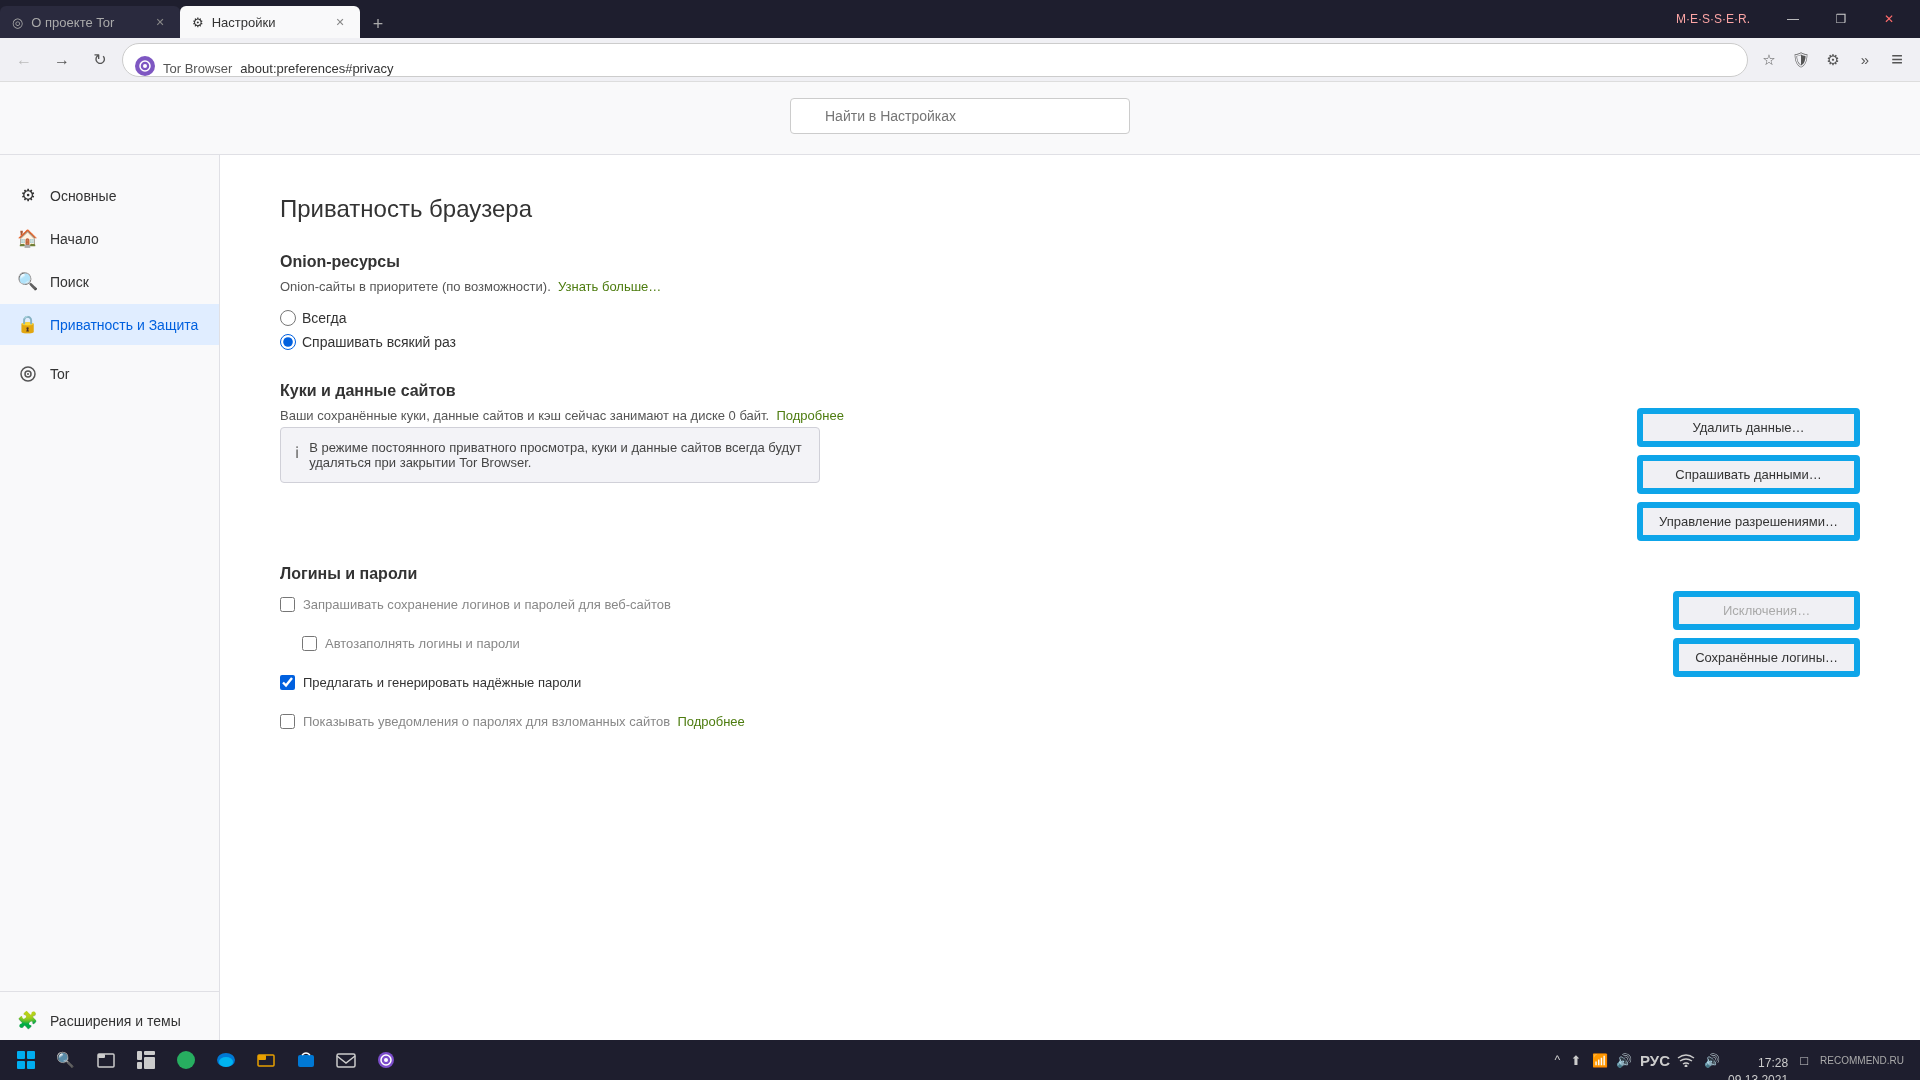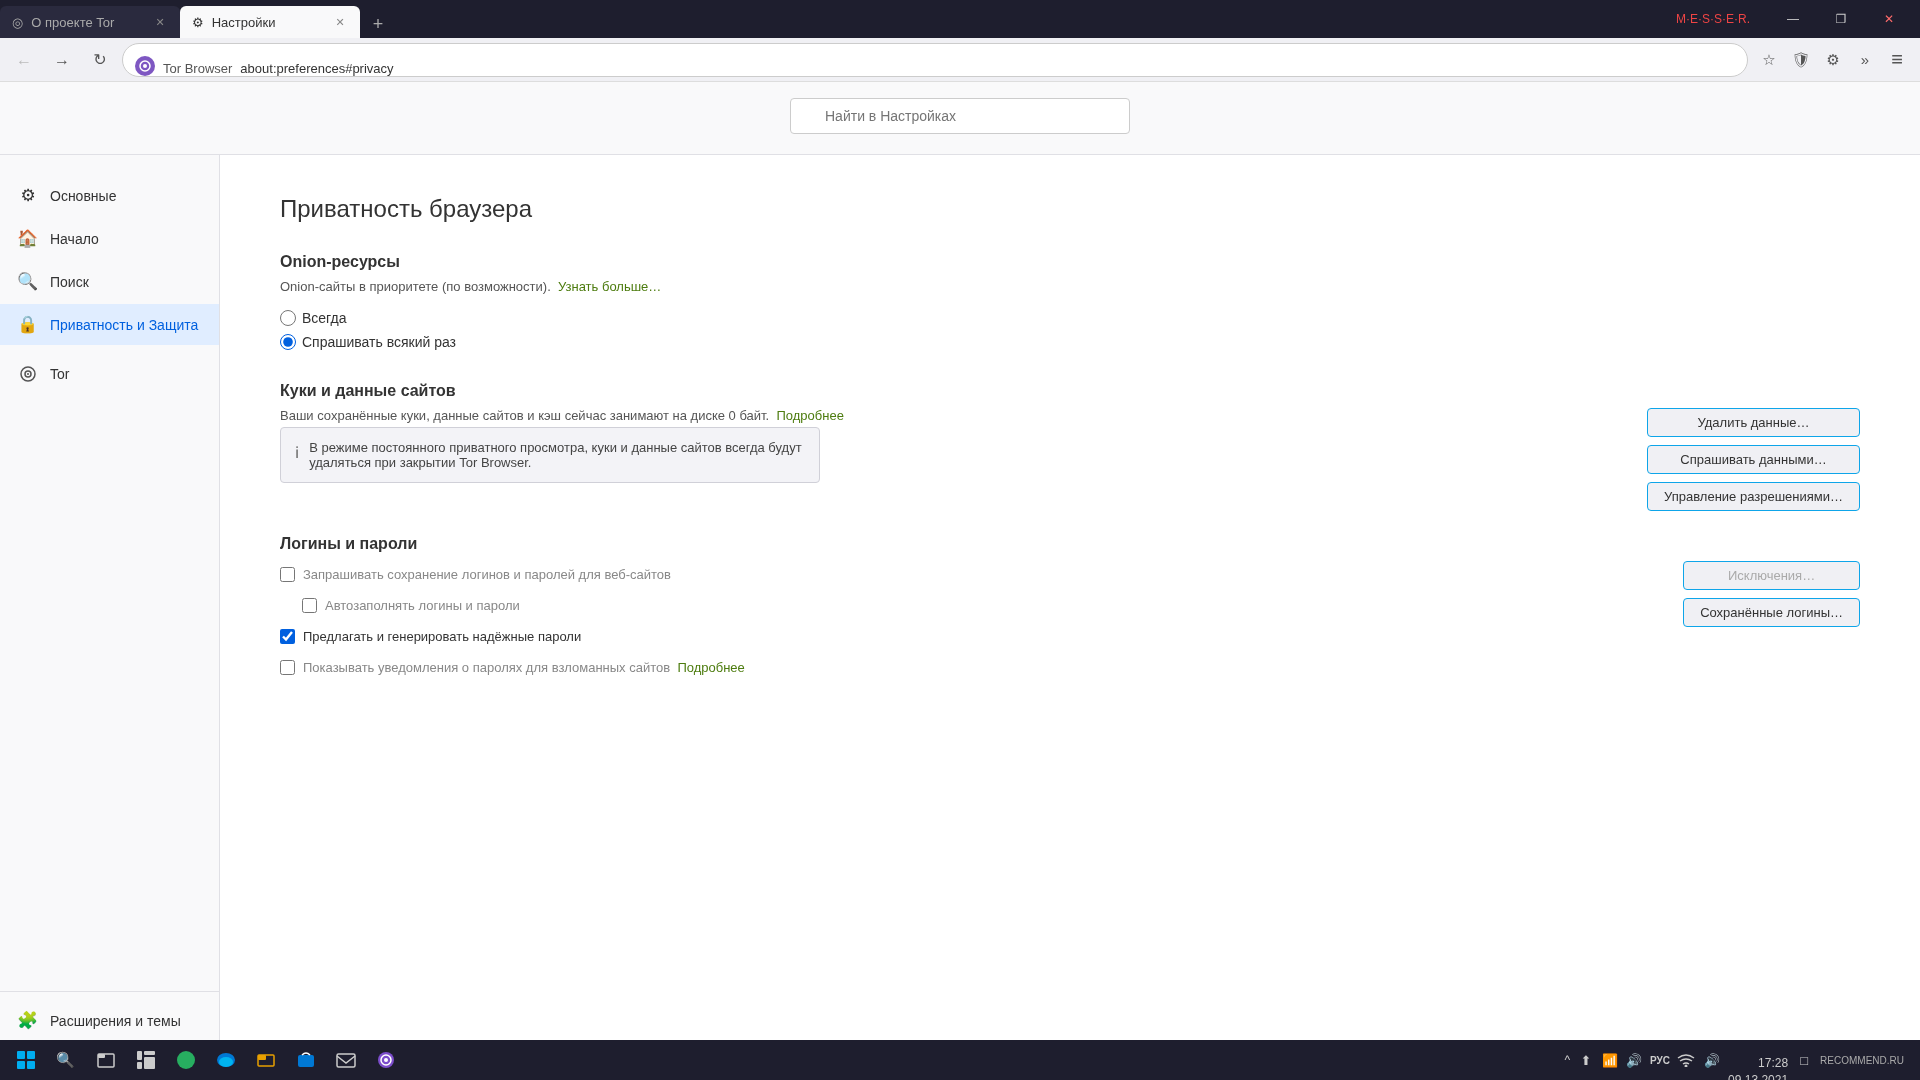--- a/index.html
+++ b/index.html
@@ -266,21 +266,21 @@
     }
     .info-icon {
       color: #666;
       font-size: 16px;
       margin-top: 1px;
     }
 
     
     .btn-secondary {
       background: #f0f0f4;
-      border: 1px solid #0ea5e9;
+      border: 6px solid #0ea5e9;
       border-radius: 4px;
       padding: 6px 16px;
       font-size: 13px;
       color: #333;
       cursor: pointer;
       white-space: nowrap;
     }
     .buttons-col {
       display: flex;
       flex-direction: column;
@@ -314,21 +314,21 @@
     
     .logins-row {
       display: flex;
       align-items: flex-start;
       gap: 20px;
     }
     .logins-left { flex: 1; }
     .logins-checkboxes {
       display: flex;
       flex-direction: column;
-      gap: 4px;
+      gap: 12px;
     }
 
     
     .taskbar {
       position: fixed;
       bottom: 0;
       left: 0;
       width: 1920px;
       height: 40px;
       background: #1e1e2e;
@@ -376,21 +376,21 @@
       display: flex; align-items: center; gap: 4px;
     }
     .tray-icon {
       width: 20px; height: 20px;
       display: flex; align-items: center; justify-content: center;
       font-size: 13px;
       color: #ccc;
       cursor: pointer;
     }
     .lang-badge {
-      font-size: 10px;
+      font-size: 15px;
       color: #ccc;
       font-weight: 600;
     }
   </style>
 </head>
 <body>
 
 <div class="titlebar">
   <div class="tab-bar">
     <div class="tab">
@@ -399,21 +399,21 @@
       <span class="tab-close">✕</span>
     </div>
     <div class="tab active">
       <span style="font-size:13px;">⚙</span>
       <span>Настройки</span>
       <span class="tab-close">✕</span>
     </div>
     <div class="tab-new">+</div>
   </div>
   <div style="flex:1"></div>
-  <span style="color:#ef4444; font-size:12px; margin-right:12px;">M·E·S·S·E·R.</span>
+  <span style="color:#fca5a5; font-size:12px; margin-right:12px;">M·E·S·S·E·R.</span>
   <div class="window-controls">
     <div class="win-btn">—</div>
     <div class="win-btn">❐</div>
     <div class="win-btn" style="color:#ff6b6b;">✕</div>
   </div>
 </div>
 
 <div class="toolbar">
   <div class="nav-btn disabled">←</div>
   <div class="nav-btn">→</div>

